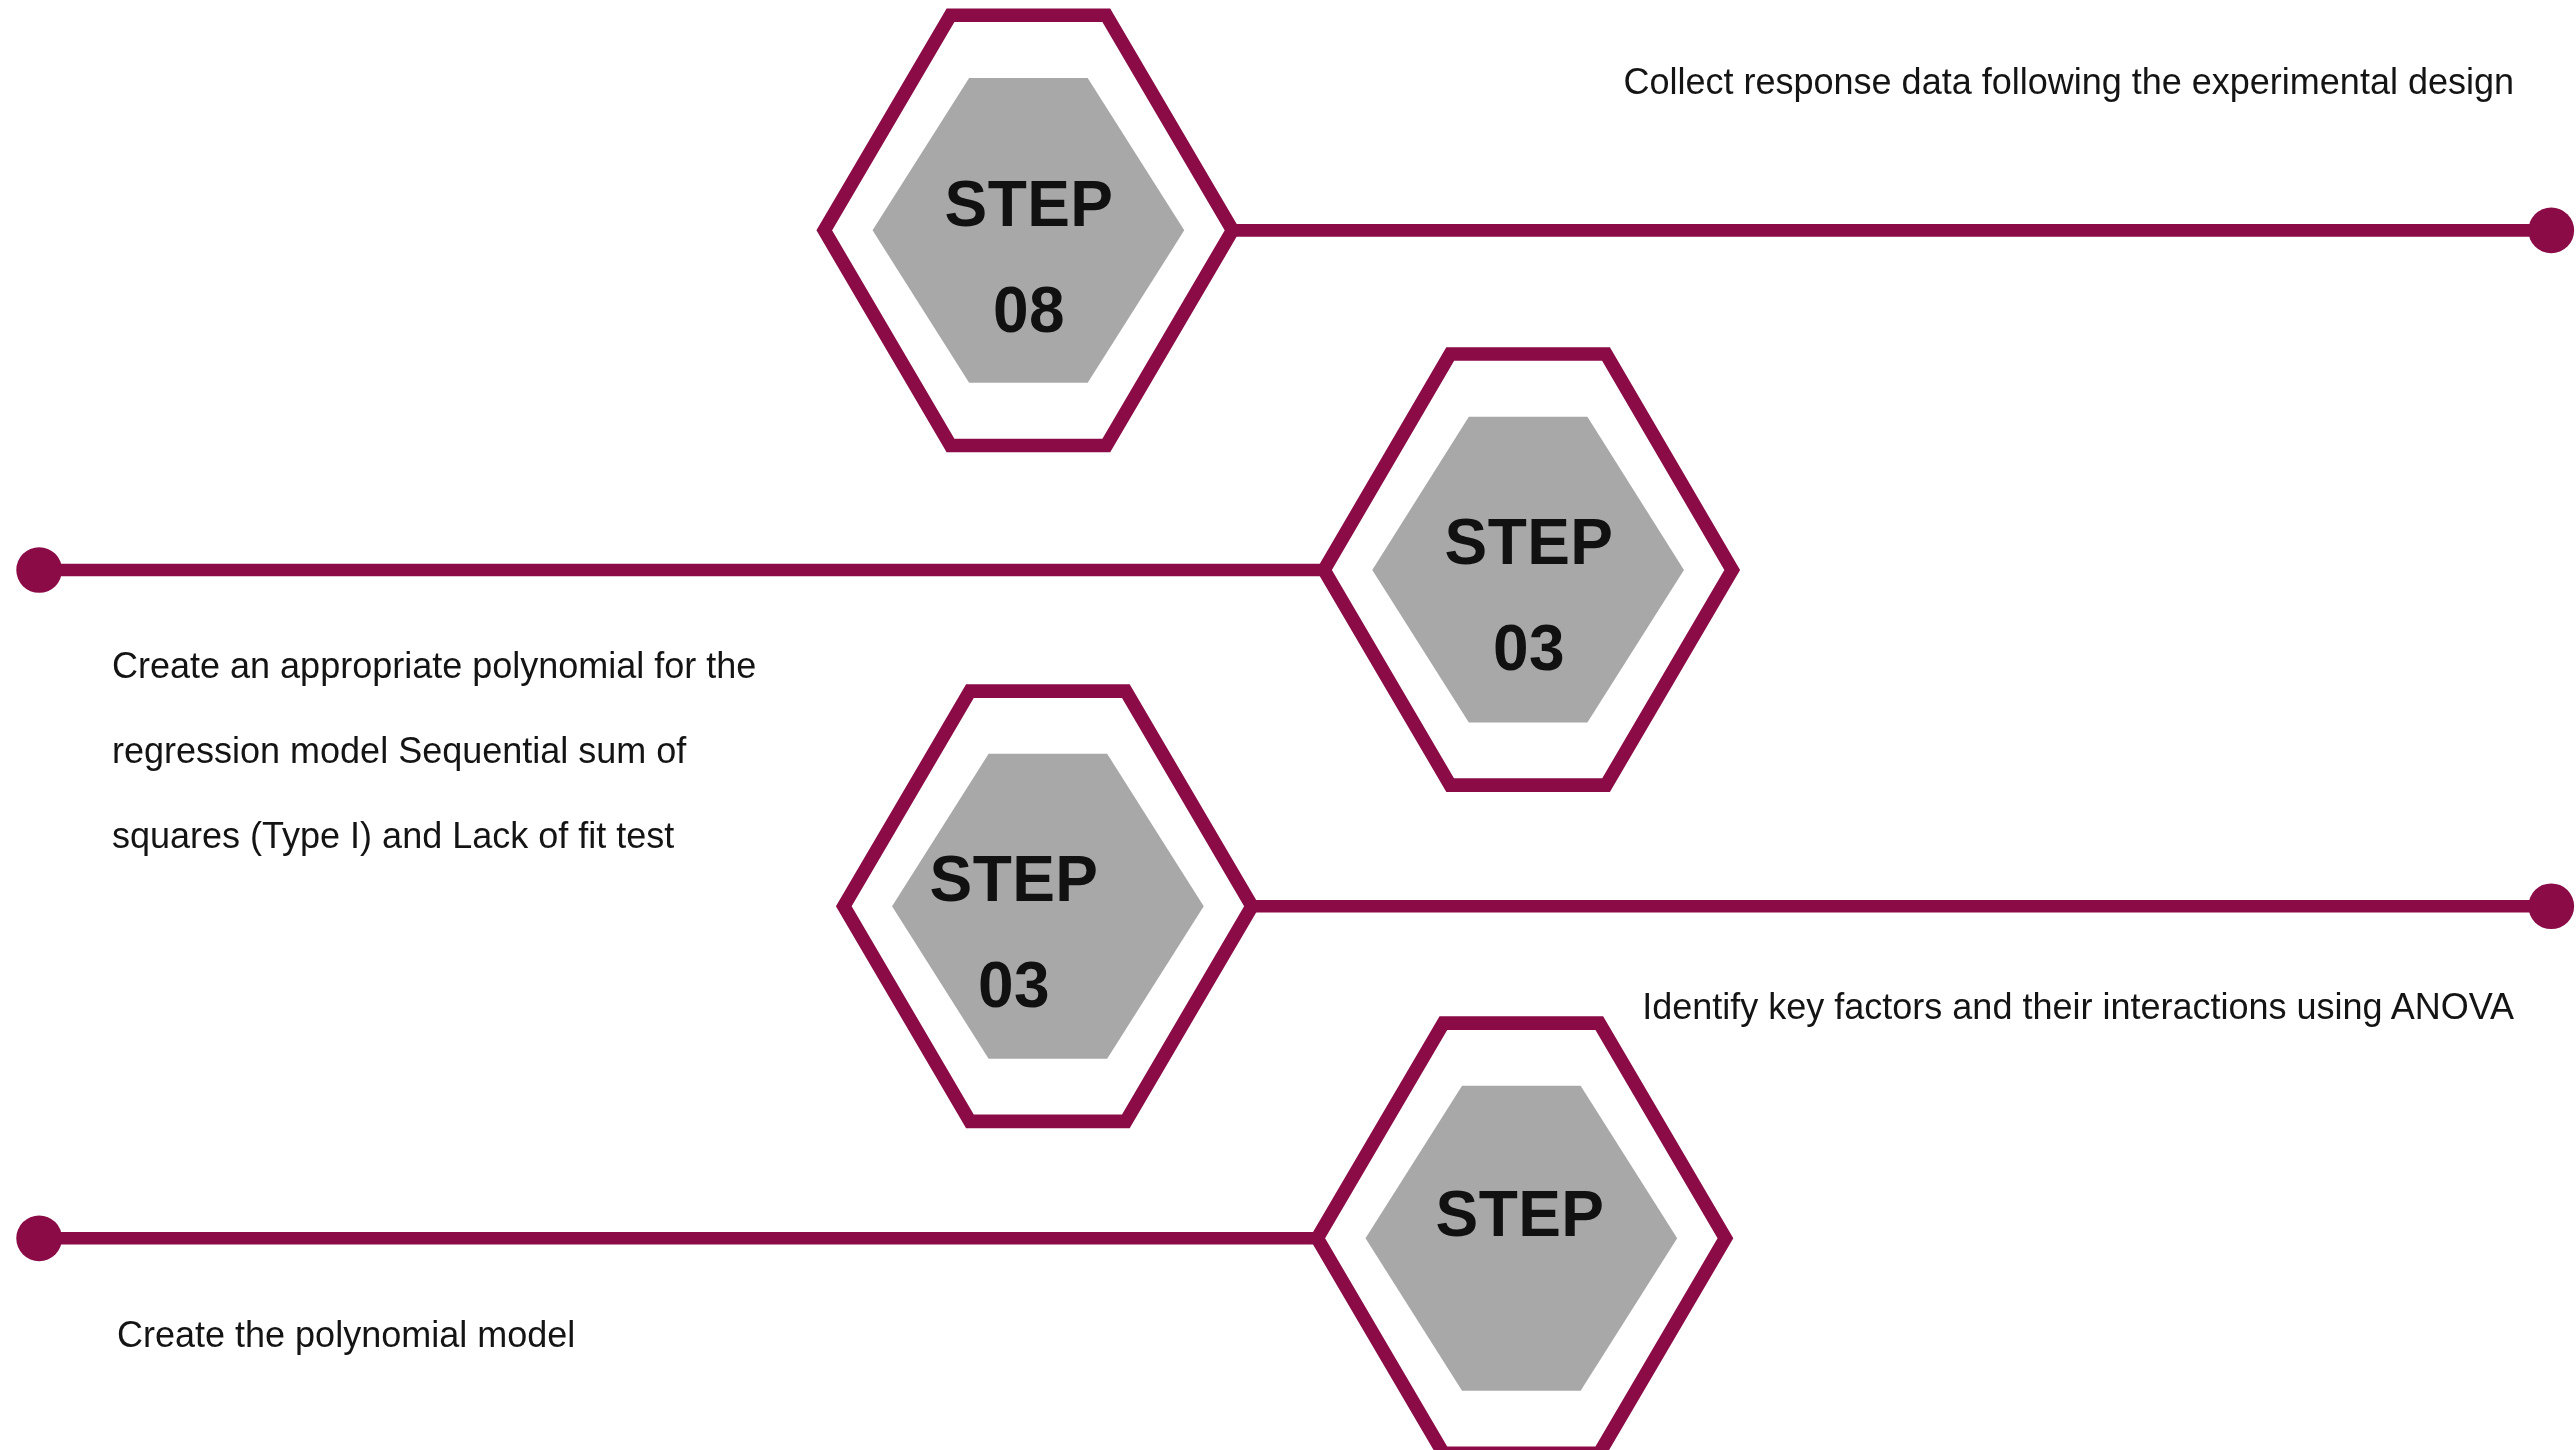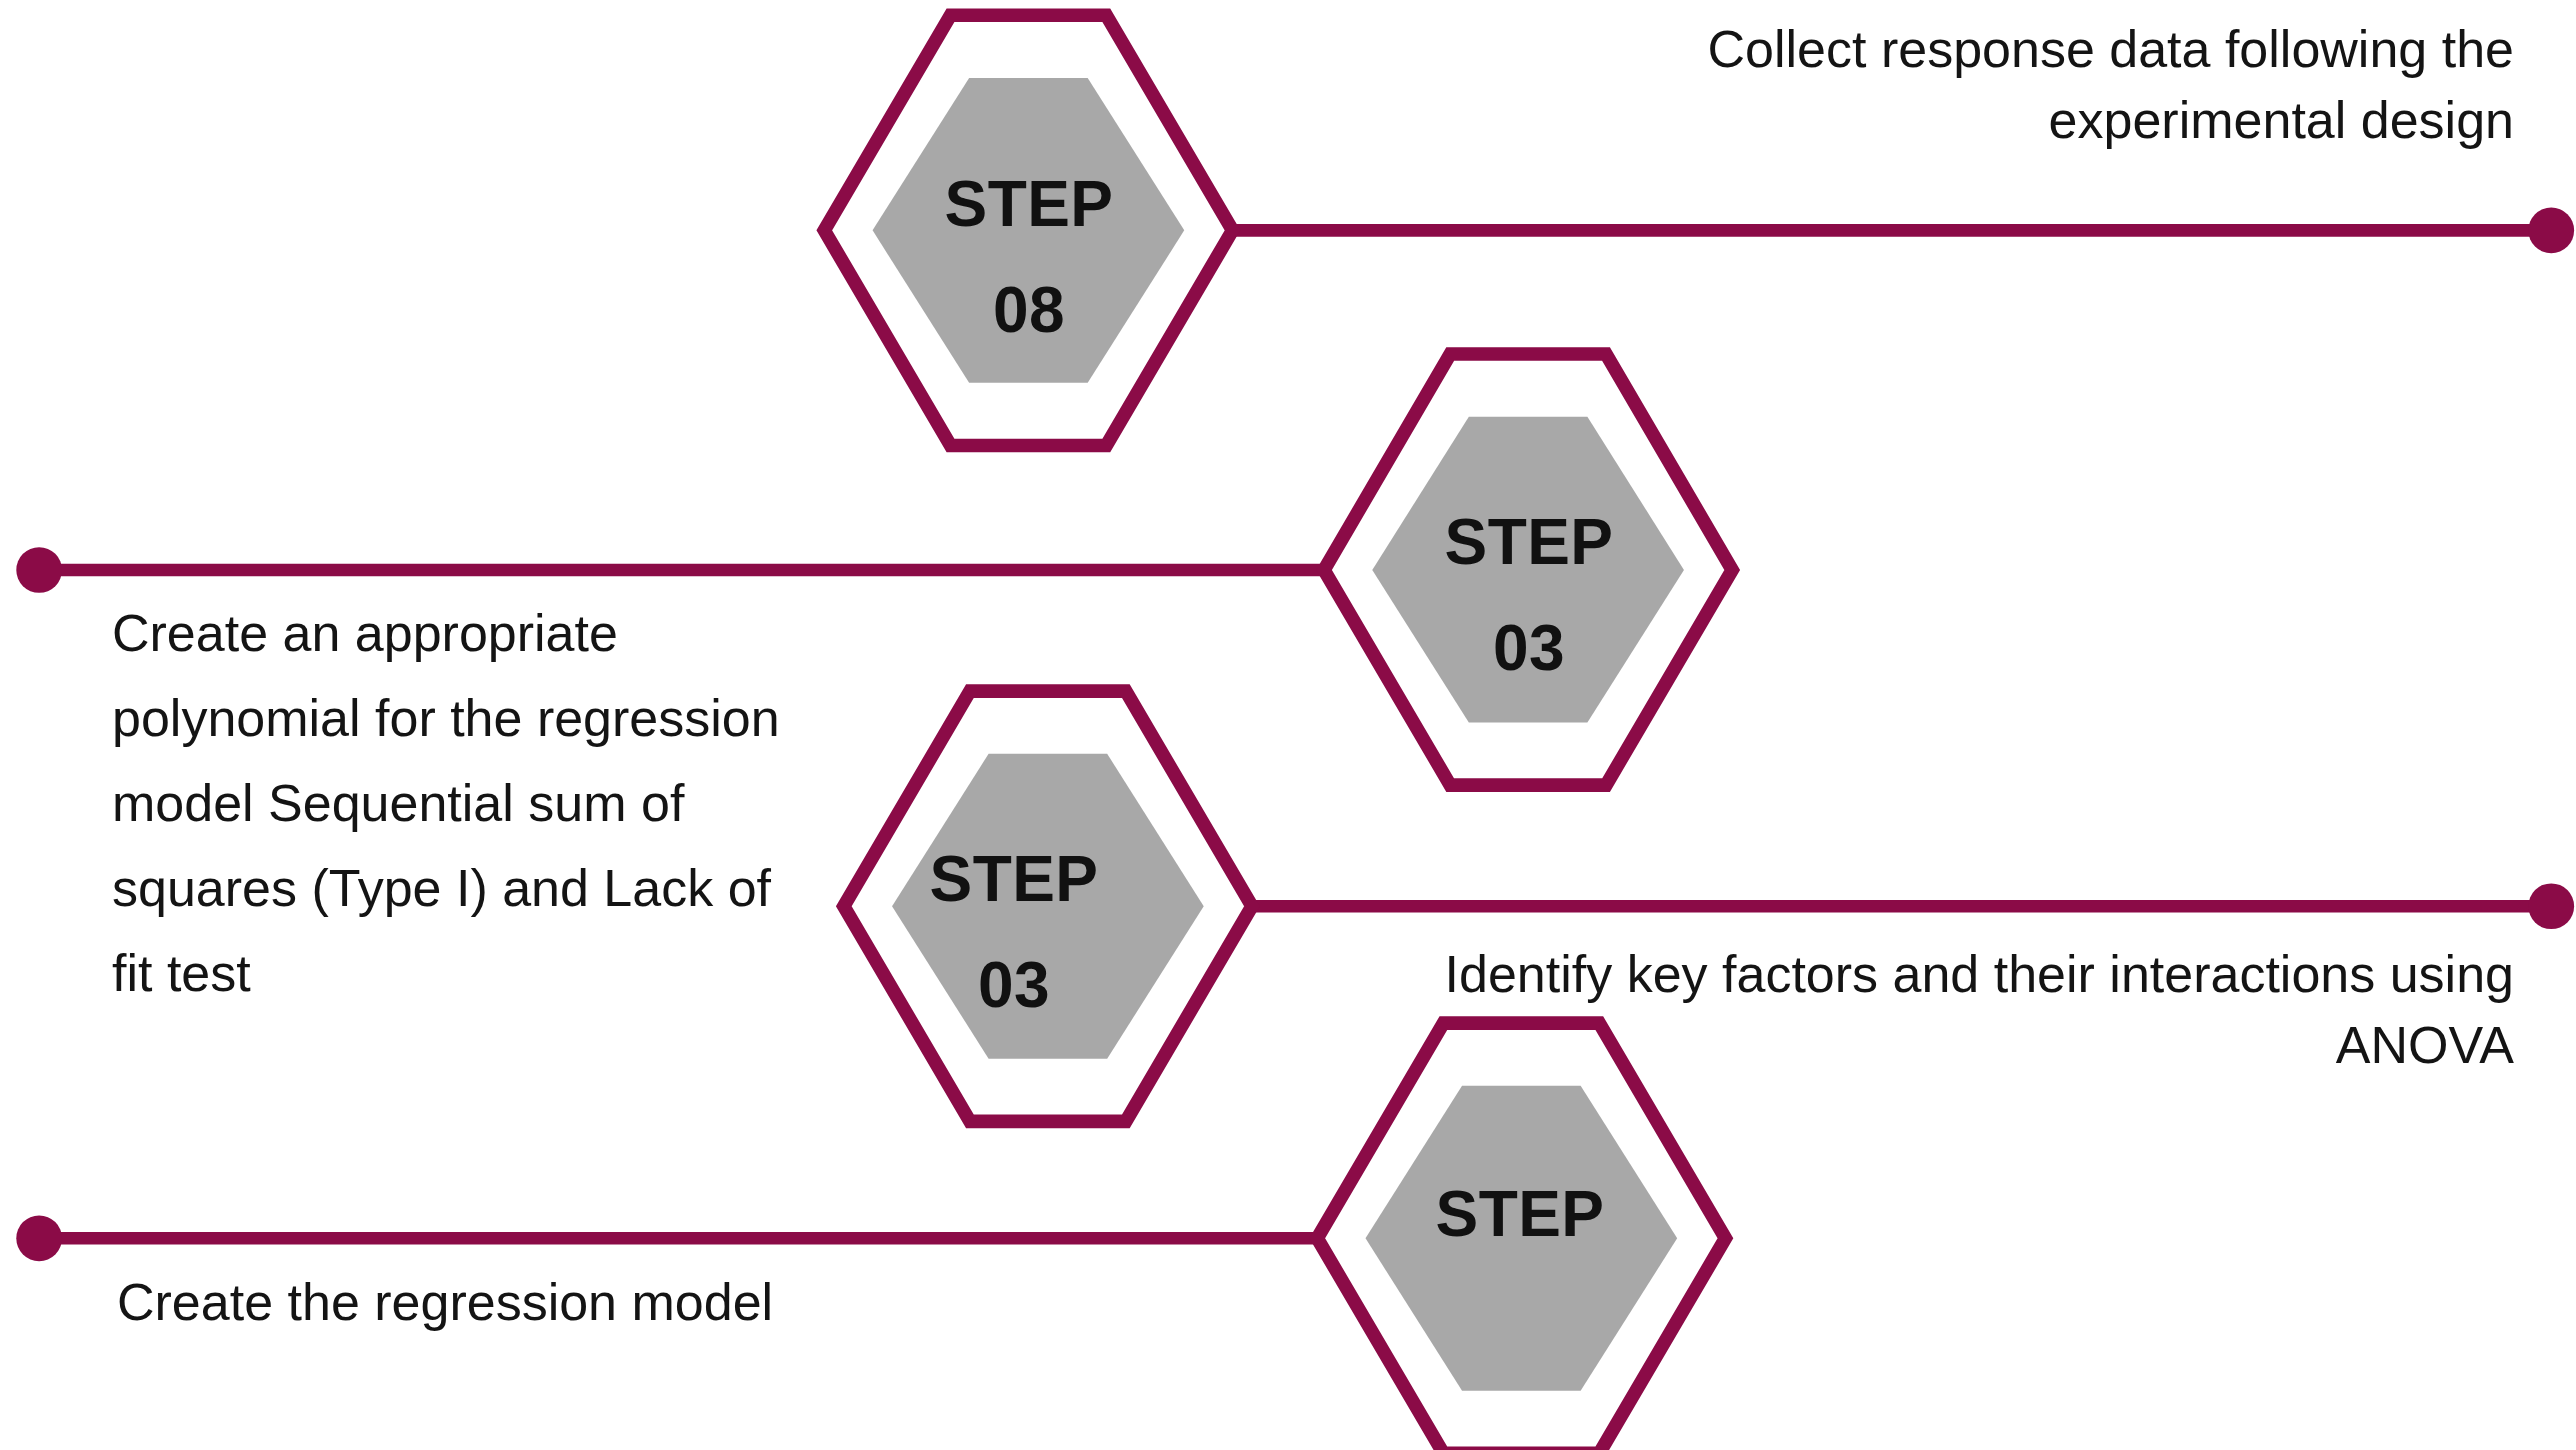--- a/index.html
+++ b/index.html
@@ -48,24 +48,25 @@
     font-weight: bold;
     font-size: 64px;
     line-height: 53px;
     color: #111111;
     letter-spacing: 0.4px;
     white-space: pre-line;
     pointer-events: none;
   }
   .desc {
     position: absolute;
-    font-size: 52px;
+    font-size: 36px;
     line-height: 71px;
     color: #141414;
     white-space: pre-line;
+    margin-top: 32px;
   }
   .desc-right { text-align: right; }
   .desc-left  { text-align: left; }
 
   
   #step-label-0 { left: 881px; top: 125px;  width: 296px; }
   #step-label-1 { left: 1381px; top: 463px;  width: 296px; }
   #step-label-2 { left: 866px; top: 800px;  width: 296px; }
   #step-label-3 { left: 1372px; top: 1135px; width: 296px; }
 
@@ -141,16 +142,16 @@
   <div class="step-label" id="step-label-3">
     <div>STEP</div>
   </div>
 
   <div class="desc desc-right" id="desc-0">Collect response data following the experimental design</div>
 
   <div class="desc desc-left" id="desc-1">Create an appropriate polynomial for the regression model Sequential sum of squares (Type I) and Lack of fit test</div>
 
   <div class="desc desc-right" id="desc-2">Identify key factors and their interactions using ANOVA</div>
 
-  <div class="desc desc-left" id="desc-3">Create the regression model</div>
+  <div class="desc desc-left" id="desc-3">Create the polynomial model</div>
 
 </div>
 
 
 </body></html>

